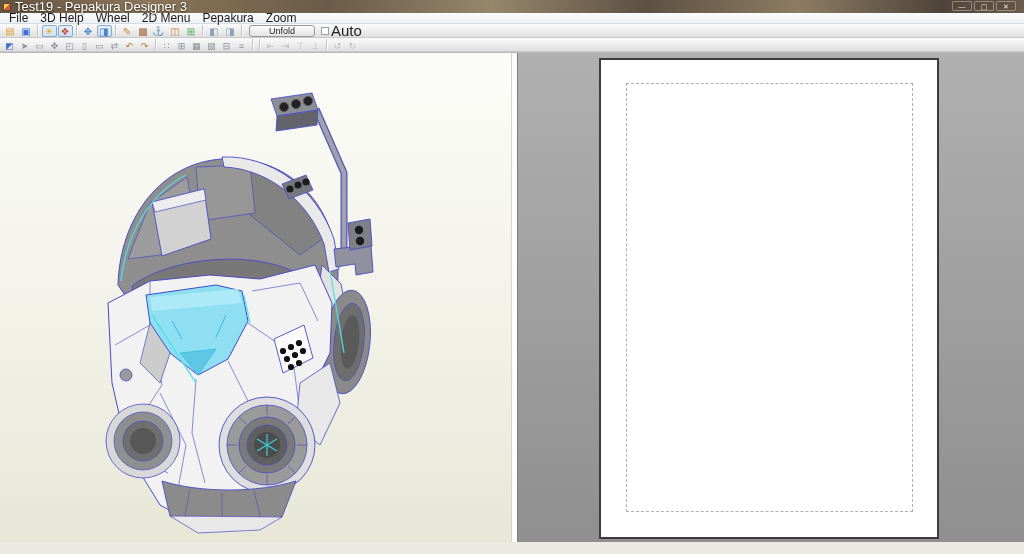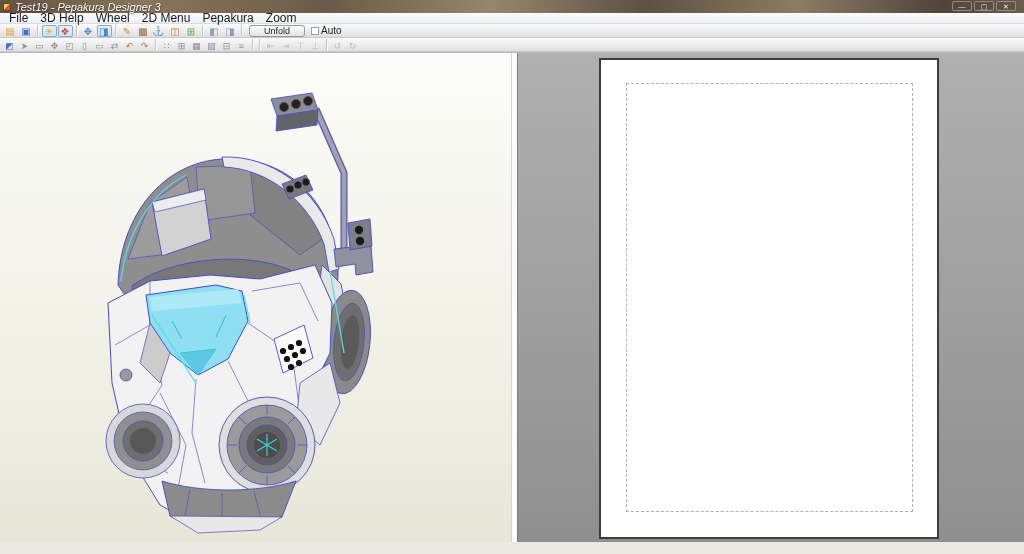--- a/index.html
+++ b/index.html
@@ -7,21 +7,21 @@
     font-family:"Liberation Sans", sans-serif; }
   .window { position:relative; width:1024px; height:554px; background:#ece9e2; }
 
   
   .titlebar { position:relative; height:13px;
     background:linear-gradient(90deg,#63523f 0%,#8a7659 14%,#6b5b48 32%,#96old 0,#96866c 48%,#5e5142 63%,#8d7c63 78%,#4f443a 92%,#6b5c4b 100%);
     background:linear-gradient(90deg,#63523f,#8a7659 14%,#6b5b48 32%,#96866c 48%,#5e5142 63%,#8d7c63 78%,#4f443a 92%,#6b5c4b);
     display:flex; align-items:center; }
   .app-icon { width:8px; height:8px; margin:0 4px 0 3px;
     background:linear-gradient(135deg,#f4d03f 50%,#d8583a 50%); border:1px solid #5a4a3a; }
-  .title-text { color:#fff; font-size:11px; text-shadow:0 1px 2px rgba(0,0,0,.7);font-style:italic; }
+  .title-text { color:#fff; font-size:13px; text-shadow:0 1px 2px rgba(0,0,0,.7); }
   .win-controls { position:absolute; right:8px; top:1px; display:flex; gap:2px; }
   .win-btn { width:20px; height:10px; font-size:7px; line-height:10px; text-align:center;
     color:#f5efe6; background:rgba(90,75,60,.45); border:1px solid rgba(255,255,255,.35);
     border-radius:2px; }
 
   
   .menubar { height:11px; background:linear-gradient(#fafbfc,#eef1f4);
     border-bottom:1px solid #d8dde2; display:flex; align-items:center; padding-left:3px; }
   .menu-item { font-size:12px; color:#1a1a1a; padding:0 6px; line-height:11px; }
 
@@ -30,26 +30,26 @@
     background:linear-gradient(#fbfbfb,#e8e8e8 70%,#dedede);
     border-bottom:1px solid #c9c9c9; }
   .toolbar.row1 { height:14px; }
   .toolbar.row2 { height:14px; }
   .tb-icon { width:15px; height:12px; font-size:10px; line-height:12px; text-align:center;
     margin:0 0.5px; border:1px solid transparent; border-radius:2px; overflow:hidden; }
   .tb-icon.pressed { border:1px solid #88a8cc; background:linear-gradient(#e6f0fb,#cfe2f5); }
   .tb-icon.small { width:14px; font-size:9px; }
   .sep { width:1px; height:11px; background:#c2c2c2; margin:0 3px;
     box-shadow:1px 0 0 #fff; }
-  .unfold-btn { margin-left:4px; width:56px; height:12px; font-size:9px; line-height:10px;
+  .unfold-btn { margin-left:4px; width:66px; height:12px; font-size:9px; line-height:10px;
     color:#222; text-align:center; background:linear-gradient(#fdfdfd,#e3e3e3);
     border:1px solid #9a9a9a; border-radius:3px; }
   .auto-wrap { display:flex; align-items:center; margin-left:6px; gap:2px; }
   .auto-box { width:8px; height:8px; background:#fff; border:1px solid #9aa0a6; }
-  .auto-label { font-size:10px; color:#222; }
+  .auto-label { font-size:15px; color:#222; }
 
   
   .workspace { display:flex; height:490px; border-top:1px solid #b8b8b8; }
   .pane3d { position:relative; width:511px; height:100%;
     background:linear-gradient(#fcfcf9 0%,#f4f4ec 45%,#e7e7d8 100%); }
   .pane3d svg { position:absolute; left:0; top:0; }
   .splitter { width:7px; height:100%; background:#fdfdfd; border-right:1px solid #7d7d7d;
     border-left:1px solid #d5d5cd; }
   .pane2d { position:relative; flex:1; height:100%;
     background:linear-gradient(180deg,#b0b0b0,#999999 70%,#8f8f8f); }

